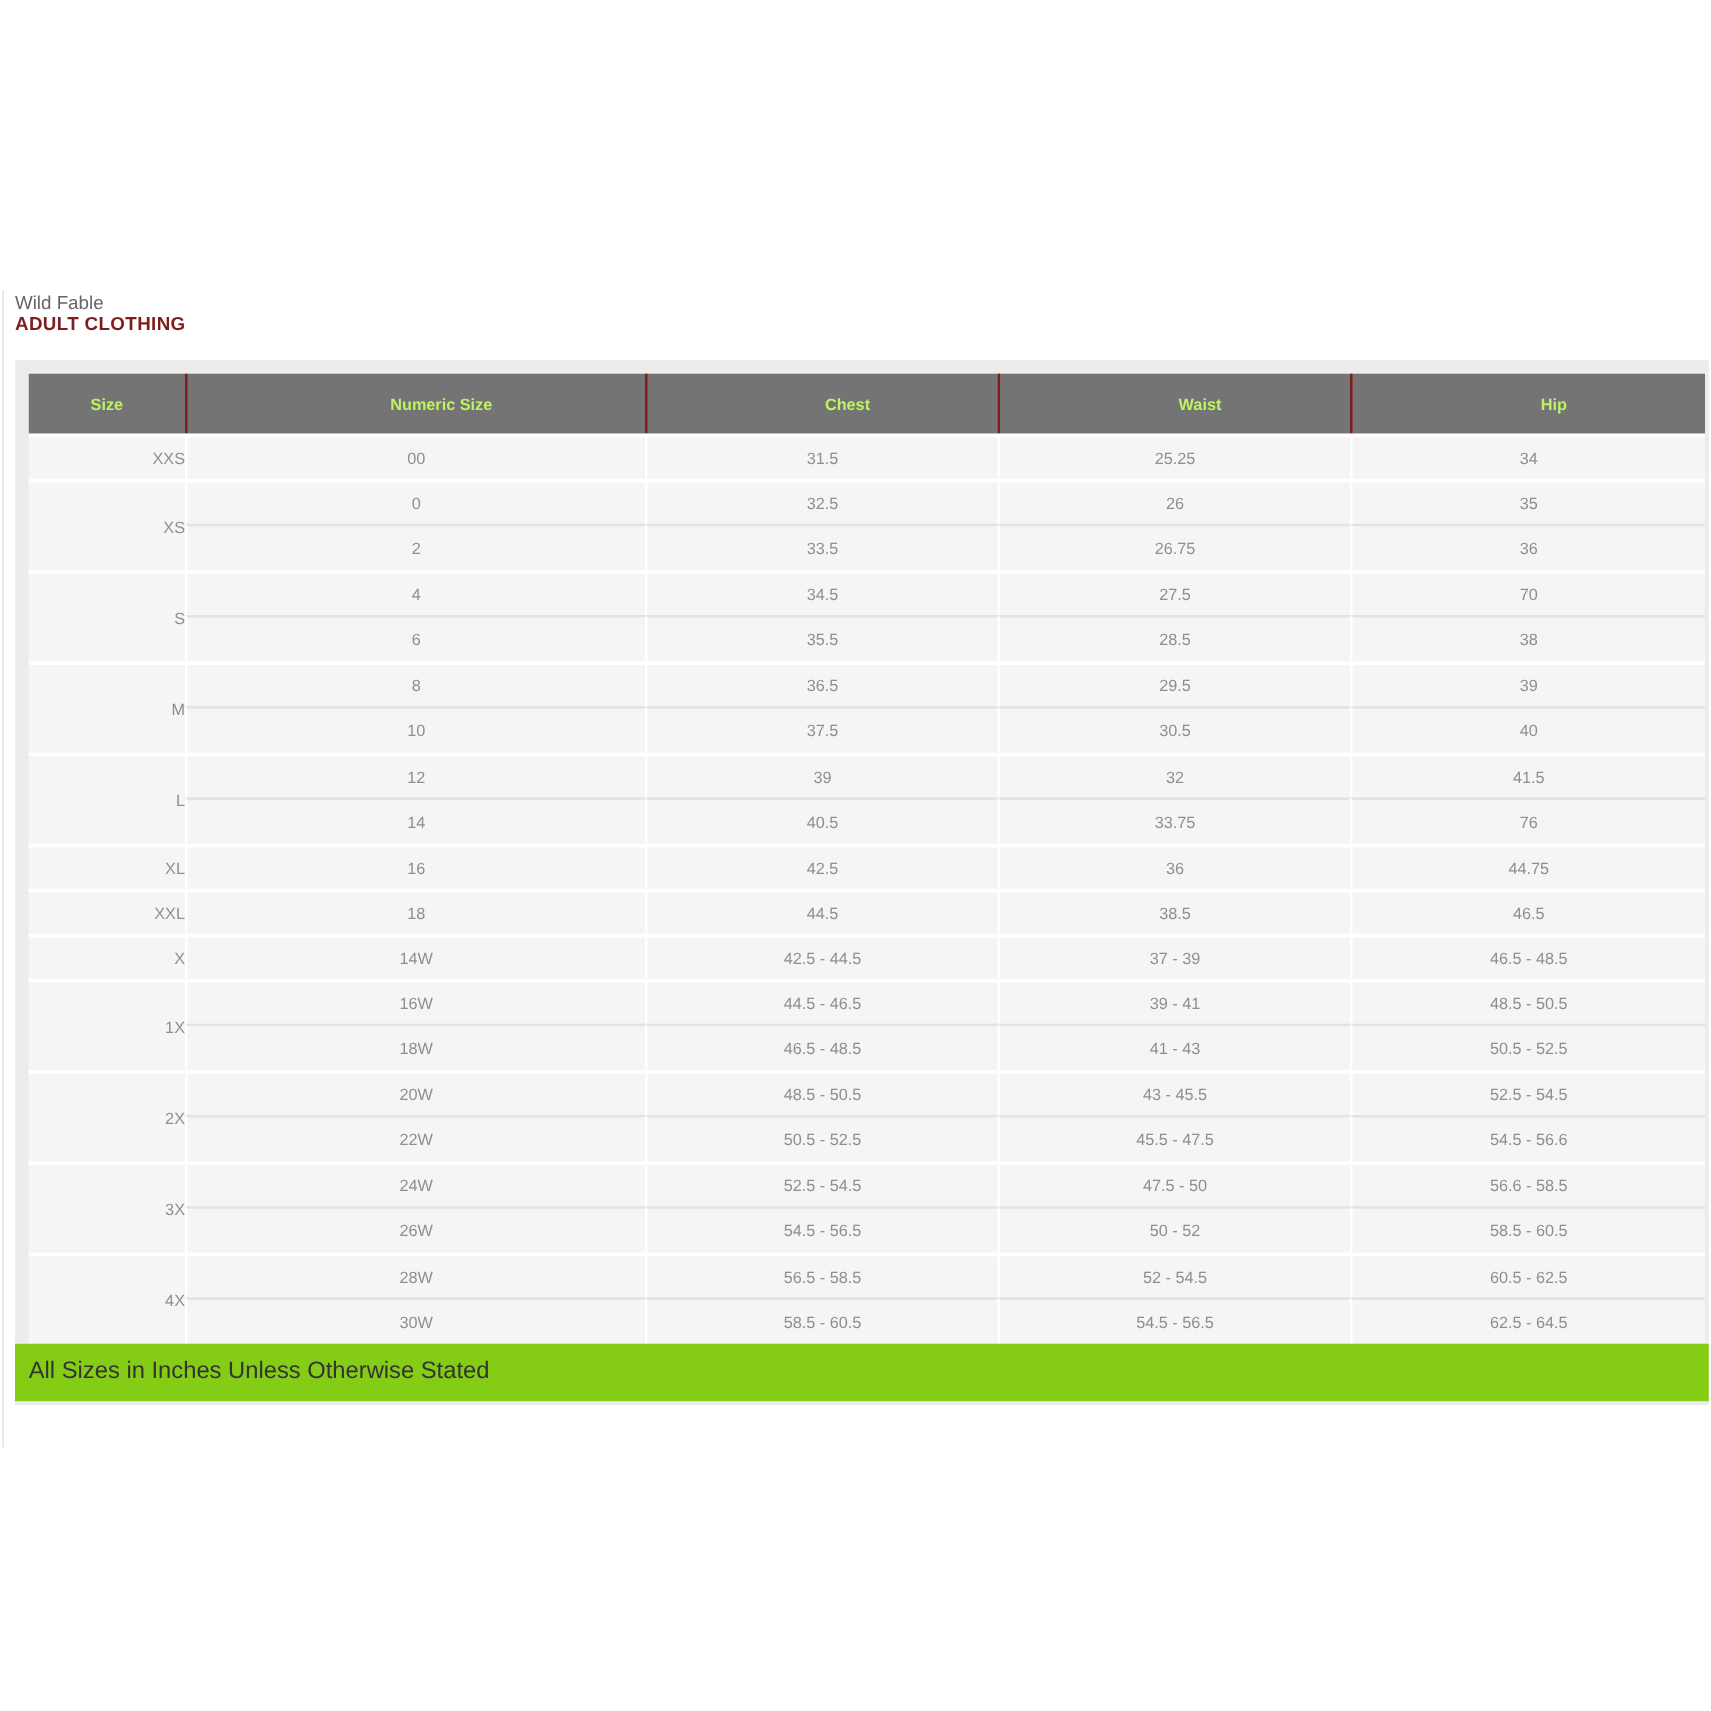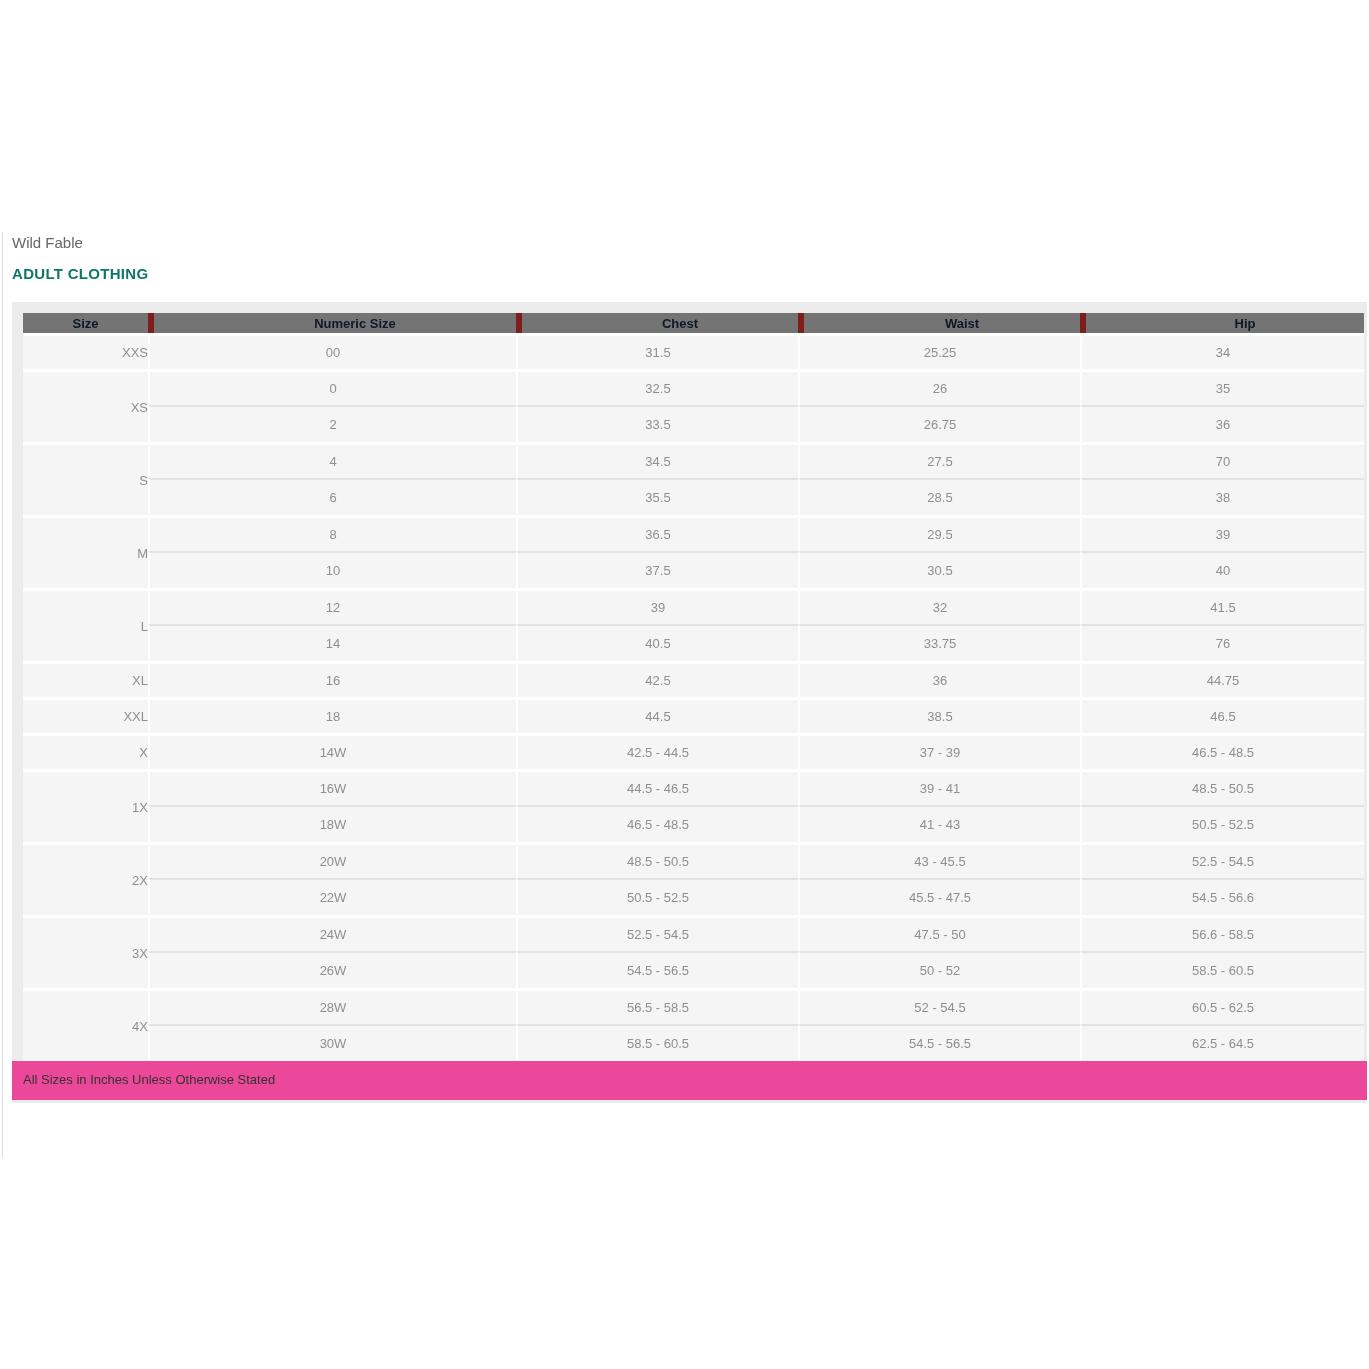--- a/index.html
+++ b/index.html
@@ -8,38 +8,38 @@
     width: 1369px; height: 1369px; background: #ffffff;
     font-family: "Liberation Sans", sans-serif; position: relative;
   }
   .frame {
     position: absolute; left: 2px; top: 232px;
     width: 1364px; height: 926px;
     border-left: 1px solid #dedede;
   }
   .title-block { padding: 3px 0 0 9px; }
   .brand { font-size: 15px; line-height: 16px; color: #666666; }
-  .category { font-size: 15px; line-height: 16px; font-weight: bold; color: #0f766e; margin-top: 15px; letter-spacing: 0.3px; }
+  .category { font-size: 15px; line-height: 16px; font-weight: bold; color: #7f1d1d; margin-top: 1px; letter-spacing: 0.3px; }
   .table-outer { margin-left: 9px; margin-top: 20px; width: 1355px; border-bottom: 3px solid #ececec; }
   .table-pad { background: #ececec; padding: 11px 3px 0 11px; }
   table { border-collapse: separate; border-spacing: 0; table-layout: fixed; width: 1341px; }
   th {
-    background: #747474; color: #0f172a; font-weight: bold; font-size: 13px;
-    height: 20px; text-align: center; vertical-align: middle; padding: 0;
-  }
-  th + th { border-left: 6px solid #7f1d1d; padding-left: 40px; }
+    background: #747474; color: #bef264; font-weight: bold; font-size: 13px;
+    height: 48px; text-align: center; vertical-align: middle; padding: 0;
+  }
+  th + th { border-left: 2px solid #7f1d1d; padding-left: 40px; }
   td {
     background: #f5f5f5; color: #8f8f8f; font-size: 13px;
     height: 36px; text-align: center; vertical-align: middle; padding: 0;
   }
   td.v { border-left: 2px solid #ffffff; }
   td.size-cell { border-left: none; text-align: right; }
   tr.gs td { border-top: 3px solid #ffffff; }
   tr.gc td { border-top: 2px solid #e3e3e3; height: 37px; }
-  .footnote { background: #ec4899; color: #333333; font-size: 13px; padding: 11px 0 13px 11px; }
+  .footnote { background: #84cc16; color: #333333; font-size: 19px; padding: 11px 0 13px 11px; }
 </style>
 </head>
 <body>
 
 <div class="frame">
   <div class="title-block">
     <div class="brand">Wild Fable</div>
     <div class="category">ADULT CLOTHING</div>
   </div>
   <div class="table-outer">

